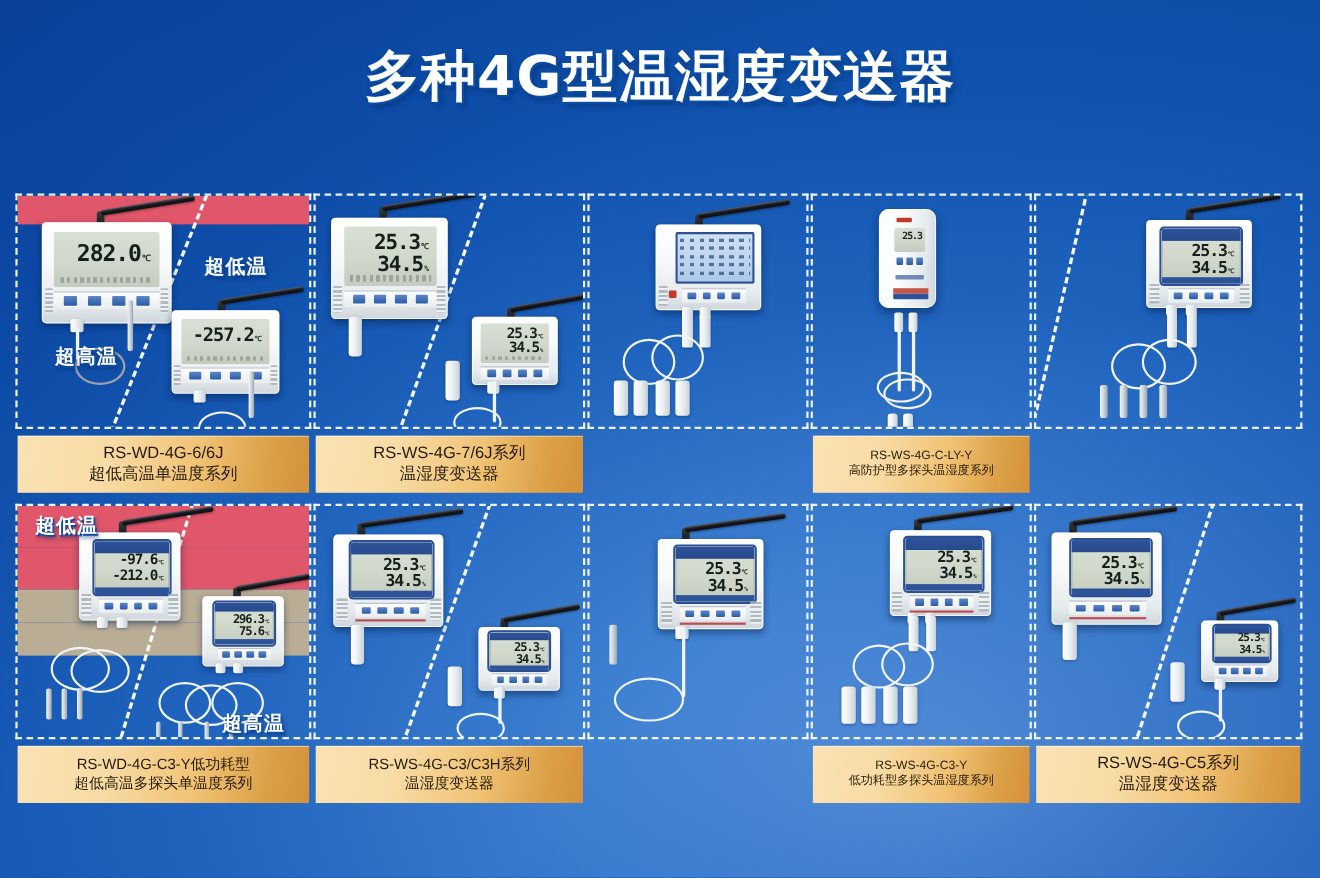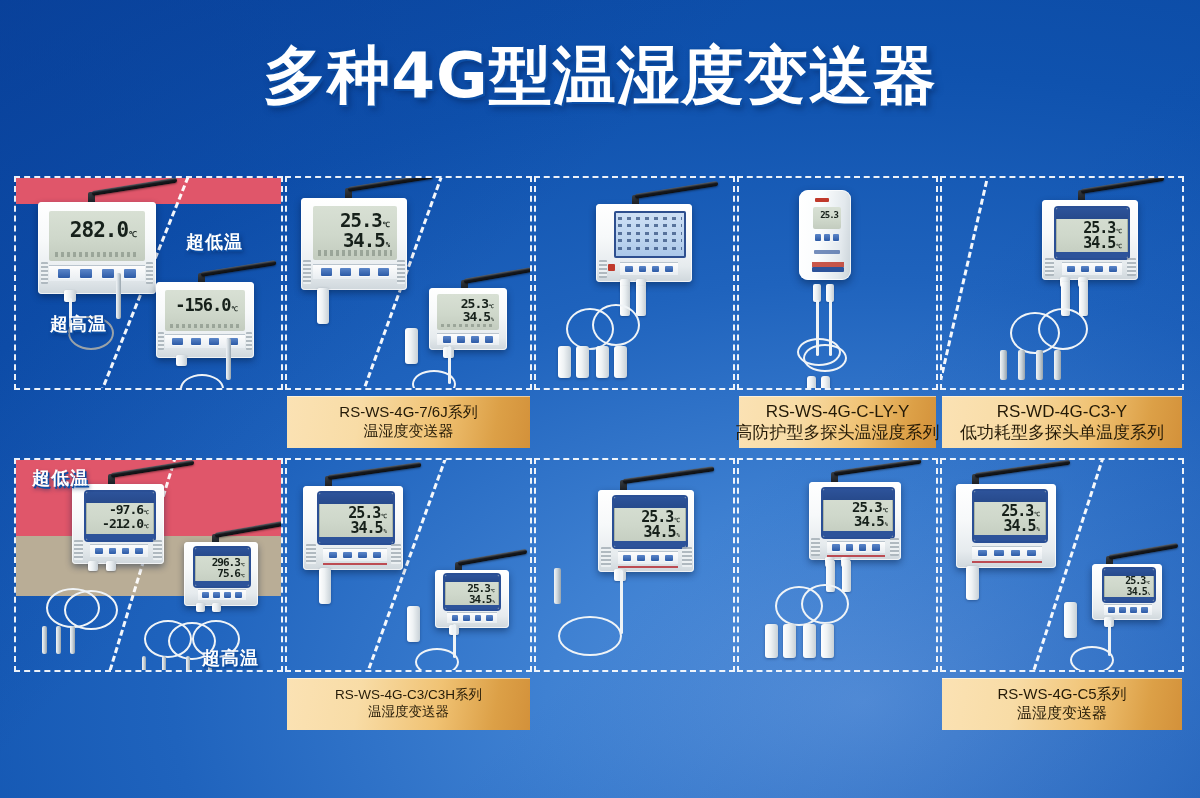--- a/index.html
+++ b/index.html
@@ -20,21 +20,21 @@
   }
   #root { position:absolute; inset:0; }
 
   
   .title-wrap{
     position:absolute; left:0; right:0; top:42px;
     text-align:center;
   }
   .title{
     display:inline-block;
-    font-size:63px; line-height:1.08; font-weight:bold;
+    font-size:50px; line-height:1.08; font-weight:bold;
     color:#ffffff; letter-spacing:1px;
     font-family:"DejaVu Sans","Liberation Sans",sans-serif;
     text-shadow:
       2px 2px 0 #0b4ea6, -1px -1px 0 #0b4ea6,
       3px 4px 6px rgba(4,35,90,.55);
   }
 
   
   .grid{
     position:absolute; left:14px; top:176px;
@@ -72,21 +72,21 @@
   .caption{
     position:absolute; left:2px; right:2px; bottom:0; height:52px;
     background:linear-gradient(100deg,#fbe2b4 0%,#f8dca6 30%,#f0c273 62%,#dca047 85%,#d3913a 100%);
     display:flex; flex-direction:column; align-items:center; justify-content:center;
     color:#241a07; line-height:1.25;
     box-shadow:inset 0 1px 0 rgba(255,255,255,.5);
   }
   .caption .l1{ font-size:15px; white-space:nowrap; }
   .caption .l2{ font-size:15px; white-space:nowrap; }
   .cap-sm .l1,.cap-sm .l2{ font-size:13.5px; }
-  .cap-xs .l1,.cap-xs .l2{ font-size:17px;text-align:right; }
+  .cap-xs .l1,.cap-xs .l2{ font-size:11px;text-align:right; }
 
   
   .dev{ position:absolute; }
   .body{
     position:absolute; left:0; top:0;
     background:linear-gradient(180deg,#ffffff 0%,#f7f9fa 42%,#e6ebee 80%,#cfd7dc 100%);
     border-radius:4px;
     box-shadow:0 3px 7px rgba(2,24,60,.45), inset 0 0 0 1px rgba(255,255,255,.7);
   }
   .lcd{
@@ -219,21 +219,21 @@
           <div class="wire-l" style="left:53px;top:120px;height:30px;"></div>
           <div class="cord" style="left:52px;top:138px;width:46px;height:34px;border-color:#9aa2a8;"></div>
           <div class="probe-steel" style="left:100px;top:95px;width:5px;height:46px;"></div>
 
           <div class="dev" style="left:140px;top:104px;width:98px;height:76px;">
             <div class="ant-base" style="left:42px;top:-9px;height:12px;"></div>
             <div class="ant" style="left:45px;top:-10px;width:76px;transform:rotate(-9deg);"></div>
             <div class="body" style="width:98px;height:76px;"></div>
             <div class="lcd" style="left:9px;top:8px;width:80px;height:41px;">
               <div class="readout" style="top:5px;right:7px;font-size:17px;">
-                <span>-156.0</span>
+                <span>-257.2</span>
                   <span class="u">℃</span>
               </div>
               <div class="lcd-sub"></div>
             </div>
             <div class="btnbar" style="left:9px;top:52px;width:80px;height:14px;">
               <div class="bt"></div>
                 <div class="bt"></div>
                 <div class="bt"></div>
                 <div class="bt"></div>
             </div>
@@ -241,20 +241,24 @@
             <div class="vent" style="left:90px;top:50px;width:6px;height:18px;"></div>
             <div class="conn" style="left:20px;top:73px;width:11px;height:11px;"></div>
           </div>
           <div class="wire-red-l" style="left:165px;top:180px;height:26px;"></div>
           <div class="cord wire-red" style="left:164px;top:196px;width:44px;height:30px;"></div>
           <div class="probe-steel" style="left:210px;top:160px;width:5px;height:42px;"></div>
 
           <div class="hot-cold" style="left:170px;top:52px;">超低温</div>
           <div class="hot-cold" style="left:34px;top:134px;">超高温</div>
         </div>
+      </div>
+      <div class="caption">
+        <div class="l1">RS-WD-4G-6/6J</div>
+        <div class="l2">超低高温单温度系列</div>
       </div>
     </div>
 
     <div class="cell">
       <div class="panel">
         <div class="stage">
           <div class="divider" style="left:118px;top:-30%;transform:rotate(20deg);"></div>
 
           <div class="dev" style="left:14px;top:20px;width:106px;height:92px;">
             <div class="ant-base" style="left:44px;top:-10px;height:13px;"></div>
@@ -424,24 +428,20 @@
           <div class="conn" style="left:119px;top:104px;width:9px;height:34px;"></div>
           <div class="conn" style="left:137px;top:104px;width:9px;height:34px;"></div>
           <div class="cord" style="left:96px;top:130px;width:50px;height:42px;"></div>
           <div class="cord" style="left:68px;top:134px;width:50px;height:42px;"></div>
           <div class="probe-steel" style="left:58px;top:172px;width:7px;height:30px;"></div>
           <div class="probe-steel" style="left:76px;top:172px;width:7px;height:30px;"></div>
           <div class="probe-steel" style="left:94px;top:172px;width:7px;height:30px;"></div>
           <div class="probe-steel" style="left:112px;top:172px;width:7px;height:30px;"></div>
         </div>
       </div>
-      <div class="caption cap-xs">
-        <div class="l1">RS-WD-4G-C3-Y</div>
-        <div class="l2">低功耗型多探头单温度系列</div>
-      </div>
     </div>
 
     <div class="cell">
       <div class="panel">
         <div class="stage">
           <div class="divider" style="left:128px;top:-30%;transform:rotate(17deg);"></div>
 
           <div class="dev" style="left:56px;top:24px;width:92px;height:80px;">
             <div class="ant-base" style="left:36px;top:-10px;height:13px;"></div>
             <div class="ant" style="left:39px;top:-11px;width:84px;transform:rotate(-9deg);"></div>
@@ -509,20 +509,24 @@
           <div class="cord wire-steel" style="left:176px;top:160px;width:48px;height:38px;"></div>
           <div class="probe-steel" style="left:126px;top:196px;width:4px;height:26px;"></div>
           <div class="probe-steel" style="left:146px;top:196px;width:4px;height:26px;"></div>
           <div class="probe-steel" style="left:170px;top:196px;width:4px;height:26px;"></div>
           <div class="probe-steel" style="left:192px;top:196px;width:4px;height:26px;"></div>
 
           <div class="hot-cold" style="left:16px;top:6px;">超低温</div>
           <div class="hot-cold" style="left:186px;top:186px;">超高温</div>
         </div>
       </div>
+      <div class="caption cap-sm">
+        <div class="l1">RS-WD-4G-C3-Y低功耗型</div>
+        <div class="l2">超低高温多探头单温度系列</div>
+      </div>
     </div>
 
     <div class="cell">
       <div class="panel">
         <div class="stage">
           <div class="divider" style="left:122px;top:-30%;transform:rotate(20deg);"></div>
 
           <div class="dev" style="left:16px;top:26px;width:100px;height:84px;">
             <div class="ant-base" style="left:22px;top:-10px;height:13px;"></div>
             <div class="ant" style="left:25px;top:-11px;width:94px;transform:rotate(-8deg);"></div>
@@ -657,20 +661,24 @@
           <div class="conn" style="left:87px;top:100px;width:9px;height:32px;"></div>
           <div class="conn" style="left:103px;top:100px;width:9px;height:32px;"></div>
           <div class="cord" style="left:62px;top:124px;width:48px;height:40px;"></div>
           <div class="cord" style="left:36px;top:126px;width:48px;height:40px;"></div>
           <div class="probe" style="left:26px;top:164px;width:13px;height:34px;"></div>
           <div class="probe" style="left:44px;top:164px;width:13px;height:34px;"></div>
           <div class="probe" style="left:64px;top:164px;width:13px;height:34px;"></div>
           <div class="probe" style="left:82px;top:164px;width:13px;height:34px;"></div>
         </div>
       </div>
+      <div class="caption cap-xs">
+        <div class="l1">RS-WS-4G-C3-Y</div>
+        <div class="l2">低功耗型多探头温湿度系列</div>
+      </div>
     </div>
 
     <div class="cell">
       <div class="panel">
         <div class="stage">
           <div class="divider" style="left:128px;top:-30%;transform:rotate(18deg);"></div>
 
           <div class="dev" style="left:14px;top:24px;width:100px;height:84px;">
             <div class="ant-base" style="left:16px;top:-10px;height:13px;"></div>
             <div class="ant" style="left:19px;top:-11px;width:96px;transform:rotate(-8deg);"></div>

